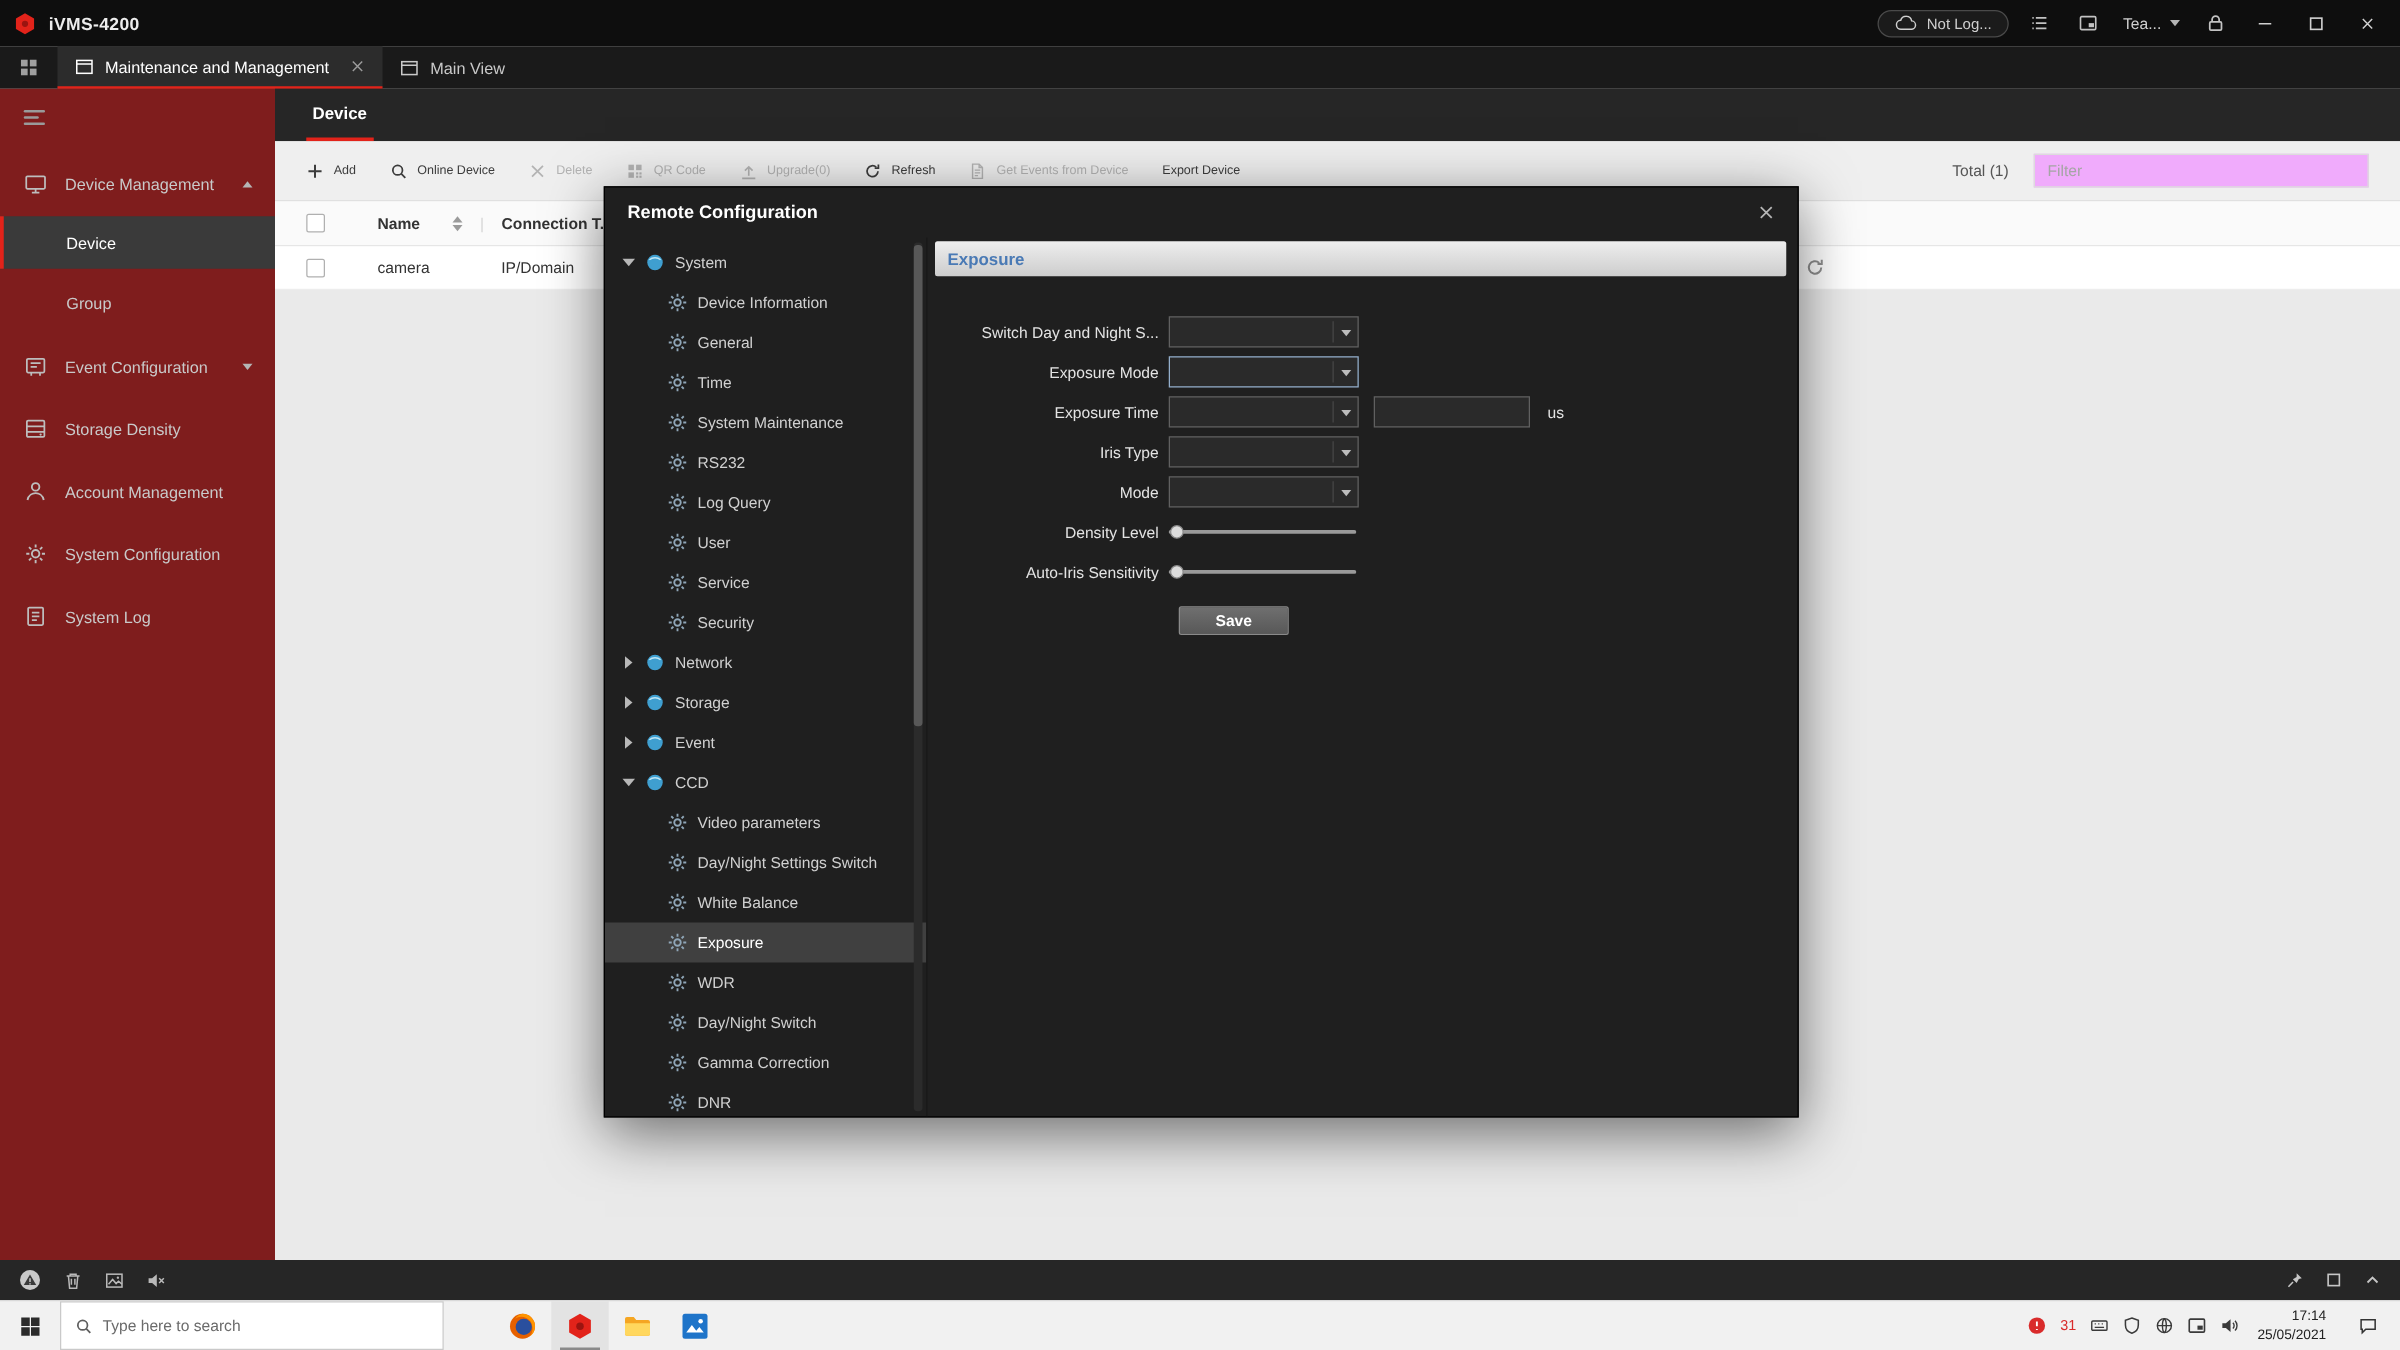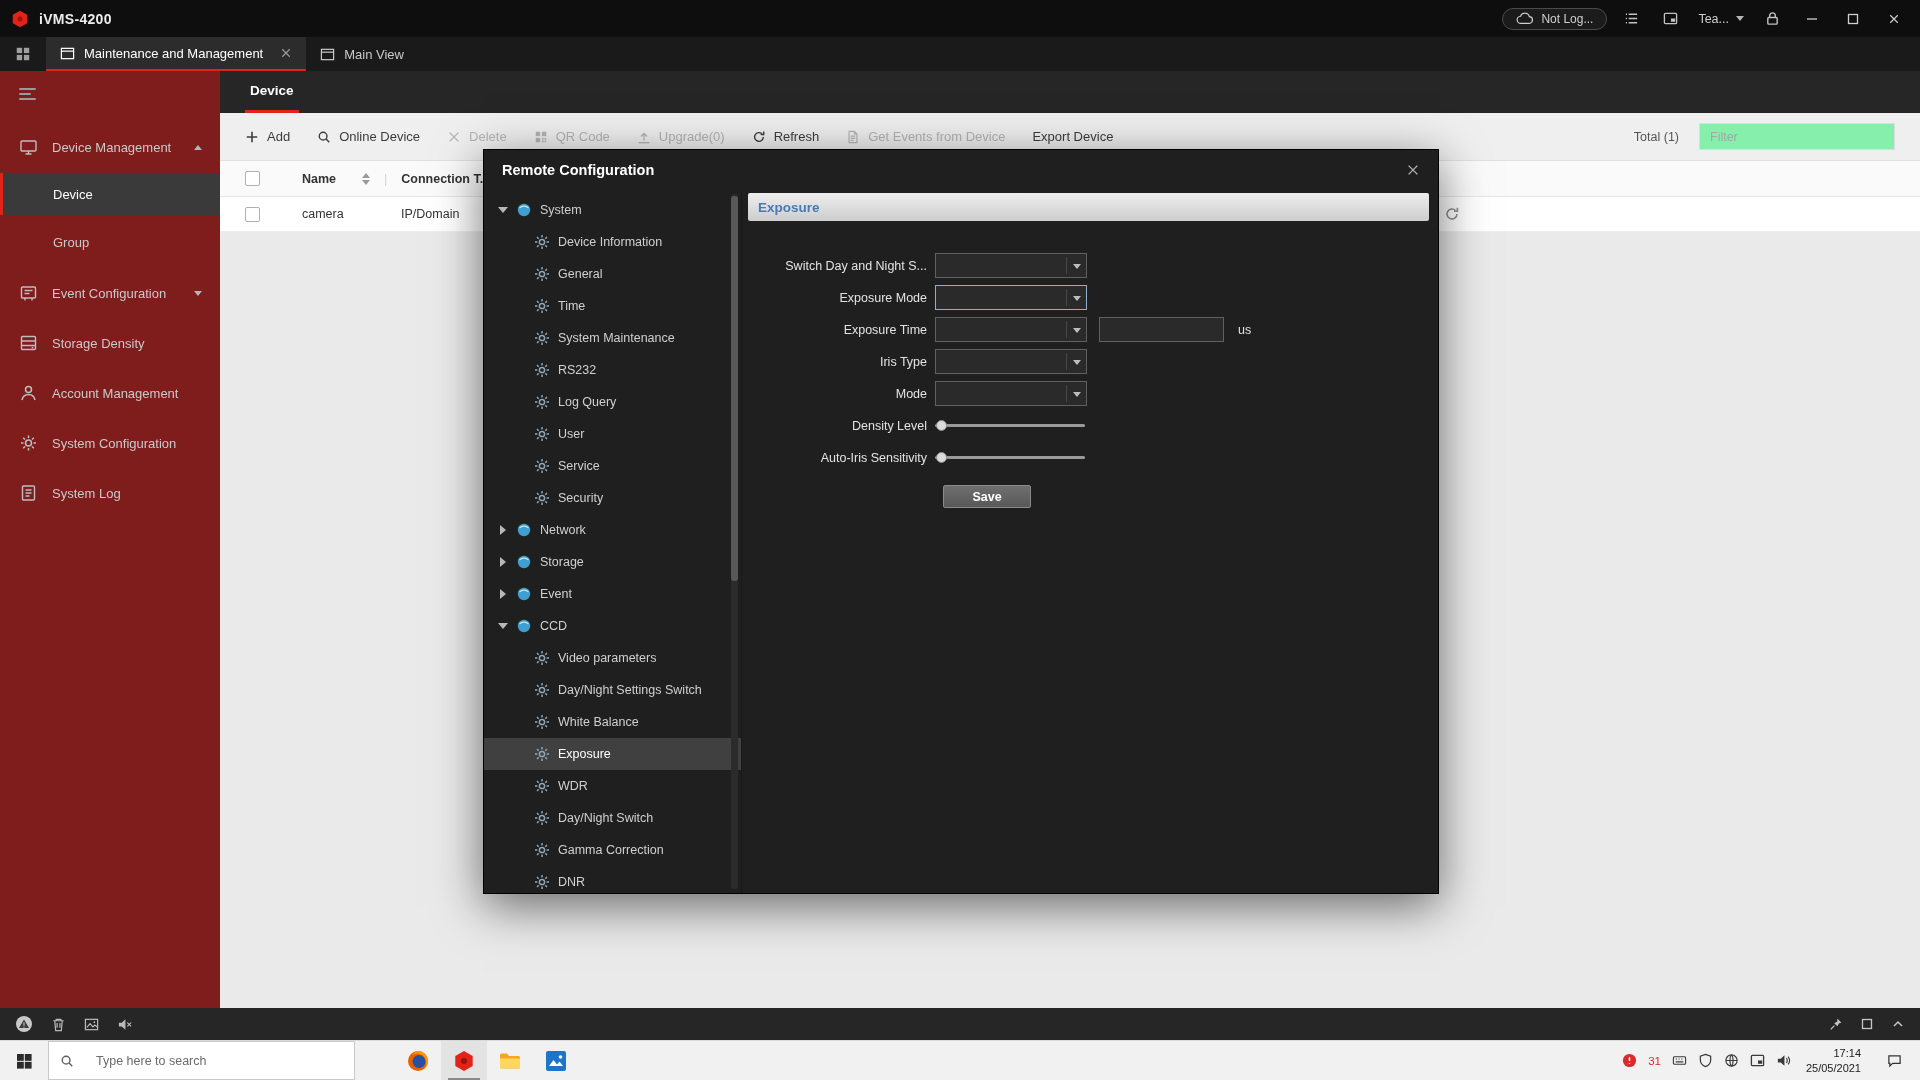--- a/index.html
+++ b/index.html
@@ -36,25 +36,25 @@
   .chev-up{border-left:4px solid transparent;border-right:4px solid transparent;border-bottom:5px solid #b5b5b5}
   .chevd{border-left:4px solid transparent;border-right:4px solid transparent;border-top:5px solid #b5b5b5}
   .nav-sub{height:42px;display:flex;align-items:center;padding-left:53px;font-size:13px;margin-top:6px}
   .nav-sub.active{background:#3a3a3a;color:#fff;border-left:3px solid #e2231a;padding-left:50px}
   .nav-icon{color:#bdbdbd;flex:0 0 19px}
 
   .main{flex:1;display:flex;flex-direction:column;position:relative;min-width:0}
   .device-strip{height:42px;background:#262626;display:flex;align-items:stretch;padding-left:25px}
   .device-tab{display:flex;align-items:center;color:#fff;font-size:13.5px;font-weight:bold;border-bottom:3px solid #e2231a;padding:0 5px}
   .toolbar{height:48px;background:#efefef;display:flex;align-items:center;padding:0 25px;gap:27px;border-bottom:1px solid #e0e0e0}
-  .tbtn{display:flex;align-items:center;gap:8px;font-size:13px;color:#3c3c3c;white-space:nowrap}
+  .tbtn{display:flex;align-items:center;gap:8px;font-size:10px;color:#3c3c3c;white-space:nowrap}
   .tbtn.disabled{color:#b3b3b3}
   .toolbar-right{margin-left:auto;display:flex;align-items:center;gap:20px}
   .total{font-size:12.5px;color:#555}
-  .filter{width:196px;height:27px;background:#86efac;border:1px solid #dcdcdc;font-size:12.5px;color:#444;padding:0 10px;outline:none;font-family:inherit}
+  .filter{width:268px;height:27px;background:#f0abfc;border:1px solid #dcdcdc;font-size:12.5px;color:#444;padding:0 10px;outline:none;font-family:inherit}
   .filter::placeholder{color:#a5a5a5}
 
   .thead{height:36px;background:#fafafa;border-bottom:1px solid #e6e6e6;display:flex;align-items:center;padding-left:25px;font-size:12.5px;color:#333;font-weight:bold}
   .checkbox{width:15px;height:15px;border:1px solid #b0b0b0;background:#fff;border-radius:2px;flex:0 0 15px}
   .hname{margin-left:42px;width:58px}
   .sort{display:flex;flex-direction:column;gap:2px;margin-left:2px}
   .sort i{width:0;height:0;border-left:4px solid transparent;border-right:4px solid transparent;display:block}
   .sort .up{border-bottom:5px solid #9a9a9a}
   .sort .down{border-top:5px solid #9a9a9a}
   .col-divider{color:#d5d5d5;margin:0 14px;font-weight:normal}
@@ -97,21 +97,21 @@
   .save-row{margin-top:8px;padding-left:195px}
   .save-btn{width:88px;height:23px;background:linear-gradient(180deg,#6f6f6f,#585858);border:1px solid #8a8a8a;border-radius:2px;color:#fff;font-weight:bold;font-size:12.5px;display:flex;align-items:center;justify-content:center}
 
   
   .statusbar{height:32px;background:#262626;display:flex;align-items:center;padding:0 15px;gap:18px;color:#b9b9b9}
   .sb-right{margin-left:auto;display:flex;gap:18px;align-items:center;color:#c6c6c6}
 
   
   .taskbar{height:40px;background:#f1f1f1;border-top:1px solid #d9d9d9;display:flex;align-items:stretch}
   .tk-start{width:48px;display:flex;align-items:center;justify-content:center}
-  .tk-search{width:307px;background:#fff;border:1px solid #c9c9c9;display:flex;align-items:center;gap:22px;padding:0 11px;color:#5f5f5f}
+  .tk-search{width:307px;background:#fff;border:1px solid #c9c9c9;display:flex;align-items:center;gap:8px;padding:0 11px;color:#5f5f5f}
   .tk-search input{border:none;outline:none;font-size:12.5px;color:#444;width:240px;font-family:inherit}
   .tk-search input::placeholder{color:#6b6b6b}
   .tk-apps{display:flex;margin-left:40px}
   .tk-app{width:46px;display:flex;align-items:center;justify-content:center;position:relative}
   .tk-app.active{background:#e3e3e3}
   .tk-app.active::after{content:"";position:absolute;bottom:0;left:7px;right:7px;height:2px;background:#8a8a8a}
   .tk-tray{margin-left:auto;display:flex;align-items:center;gap:11px;padding-right:8px;color:#3a3a3a}
   .tray-badge{color:#d92b2b;font-weight:normal;font-size:11.5px}
   .tk-clock{display:flex;flex-direction:column;align-items:flex-end;justify-content:center;font-size:11px;line-height:1.3;color:#222;padding:0 4px;text-align:right}
   .tk-action{width:36px;display:flex;align-items:center;justify-content:center;color:#333}

